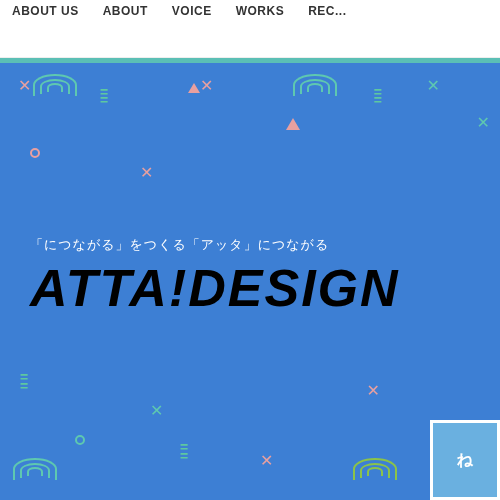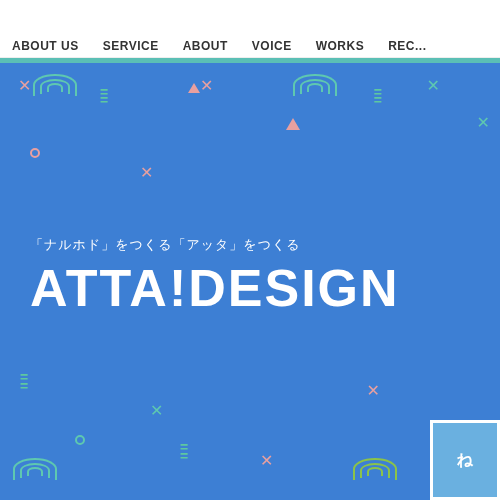--- a/index.html
+++ b/index.html
@@ -7,21 +7,21 @@
       width: 500px;
       height: 500px;
       overflow: hidden;
       font-family: 'Arial', sans-serif;
       background: #fff;
     }
 
     
     .navbar {
       display: flex;
-      align-items: flex-end;
+      align-items: flex-start;
       height: 58px;
       background: #fff;
       padding: 0 10px;
       border-bottom: 1px solid #eee;
       gap: 20px;
       overflow: hidden;
     }
     .nav-item {
       font-size: 12px;
       font-weight: 700;
@@ -120,23 +120,24 @@
     }
     .hero-subtitle {
       font-size: 13px;
       color: #fff;
       margin-bottom: 8px;
       letter-spacing: 1px;
     }
     .hero-title {
       font-size: 52px;
       font-weight: 900;
-      color: #ffffff;
+      color: #000000;
       letter-spacing: 2px;
       text-transform: uppercase;
+      font-style: italic;
       line-height: 1;
     }
 
     
     .cta-btn {
       position: absolute;
       right: 0;
       bottom: 0;
       width: 70px;
       height: 80px;
@@ -162,21 +163,20 @@
       right: 0;
       height: 5px;
       background: #5bbfb5;
     }
   </style>
 </head>
 <body>
 
 <nav class="navbar">
   <span class="nav-item">ABOUT US</span>
-  <span class="nav-item">SERVICE</span>
   <span class="nav-item">ABOUT</span>
   <span class="nav-item">VOICE</span>
   <span class="nav-item">WORKS</span>
   <span class="nav-item">REC...</span>
 </nav>
 
 <section class="hero">
 
   <div class="top-deco-bar deco"></div>
 
@@ -226,20 +226,20 @@
     </div>
   </div>
 
   <div class="deco circle-sm" style="top:90px; left:30px;"></div>
   <div class="deco circle-sm-teal" style="bottom:55px; left:75px;"></div>
 
   <div class="deco triangle" style="top:60px; right:200px;"></div>
   <div class="deco" style="top:25px; right:300px; width:0; height:0; border-left:6px solid transparent; border-right:6px solid transparent; border-bottom:10px solid #e8a0a0;"></div>
 
   <div class="hero-content">
-    <div class="hero-subtitle">「ナルホド」をつくる「アッタ」をつくる</div>
+    <div class="hero-subtitle">「につながる」をつくる「アッタ」につながる</div>
     <div class="hero-title">ATTA!DESiGN</div>
   </div>
 
   <div class="cta-btn">
     <span class="cta-btn-text">ね</span>
   </div>
 </section>
 
 </body></html>

